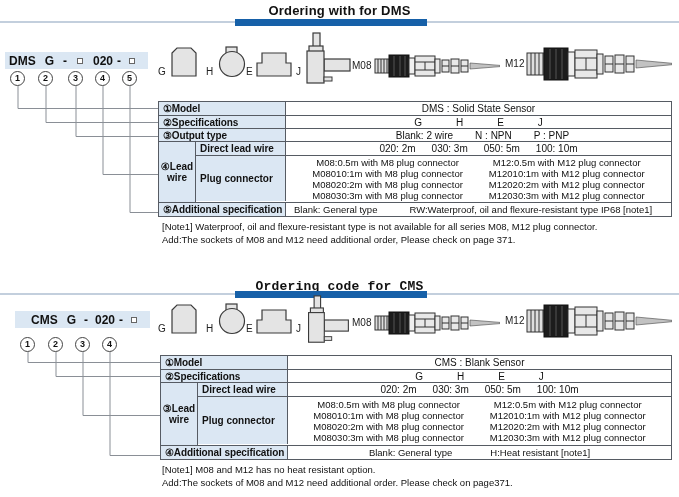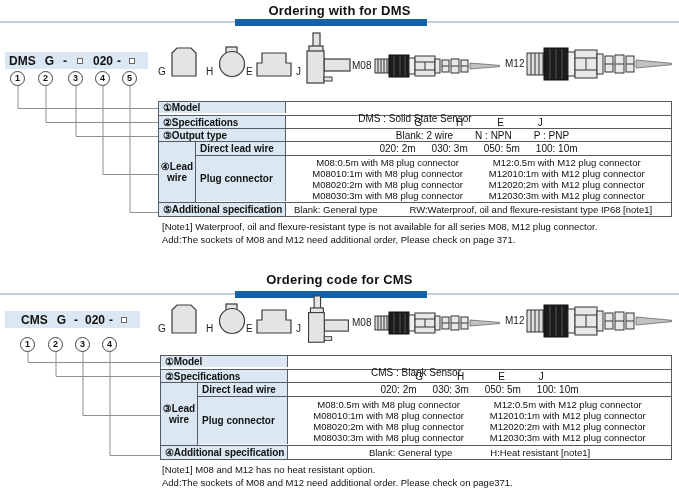--- a/index.html
+++ b/index.html
@@ -15,21 +15,21 @@
   .code-strip span { display:inline-block; }
   .sq { width:6px; height:6px; border:1px solid #666; background:#fff; display:inline-block; }
 
   .circ { position:absolute; width:15px; height:15px; border:1px solid #444; border-radius:50%;
           background:#fff; font-size:9px; font-weight:bold; text-align:center; line-height:13px; }
 
   .icon-letter { position:absolute; font-size:10px; color:#222; }
 
   .otable { position:absolute; border:1px solid #565b63; font-size:10px; background:#fff; }
   .trow { display:flex; border-top:1px solid #565b63; align-items:stretch; }
-  .trow:first-child { border-top:none;flex-direction:column; }
+  .trow:first-child { border-top:none; }
   .lbl { width:127px; background:#dbe7f3; font-weight:bold; padding-left:4px; display:flex; align-items:center;
          border-right:1px solid #565b63; white-space:nowrap; letter-spacing:-0.1px; }
   .val { flex:1; display:flex; align-items:center; justify-content:center; white-space:nowrap; }
   .grp { width:37px; background:#dbe7f3; border-right:1px solid #565b63; display:flex; flex-direction:column;
          align-items:center; justify-content:center; font-weight:bold; line-height:11px; }
   .subcol { flex:1; display:flex; flex-direction:column; }
   .subrow { display:flex; border-top:1px solid #565b63; align-items:stretch; }
   .subrow:first-child { border-top:none; }
   .sublbl { width:90px; background:#dbe7f3; font-weight:bold; padding-left:4px; display:flex; align-items:center;
             border-right:1px solid #565b63; white-space:nowrap; }
@@ -212,25 +212,25 @@
       <span style="margin-left:32px;">RW:Waterproof, oil and flexure-resistant type IP68 [note1]</span>
     </div>
   </div>
 </div>
 
 <div class="abs notes" style="left:162px; top:221px;">
   <div>[Note1] Waterproof, oil and flexure-resistant type is not available for all series M08, M12 plug connector.</div>
   <div>Add:The sockets of M08 and M12 need additional order, Please check on page 371.</div>
 </div>
 
-<div class="abs sec-title" style="top:272px; left:0;">Ordering code for CMS</div>
+<div class="abs sec-title" style="top:279px; left:0;font-family:Liberation Mono, monospace;">Ordering code for CMS</div>
 <div class="abs hline" style="top:293px; left:0;"></div>
 <div class="abs bluebar" style="top:291px;"></div>
 
-<div class="abs code-strip" style="left:5px; top:311px; width:135px;">
+<div class="abs code-strip" style="left:15px; top:311px; width:135px;">
   <span style="margin-left:16px;">CMS</span>
   <span style="margin-left:9px;">G</span>
   <span style="margin-left:8px;">-</span>
   <span style="margin-left:7px;">020</span>
   <span style="margin-left:4px;">-</span>
   <span class="sq" style="margin-left:8px;"></span>
 </div>
 
 <span class="circ" style="left:20px;  top:337px;">1</span>
 <span class="circ" style="left:48px;  top:337px;">2</span>

